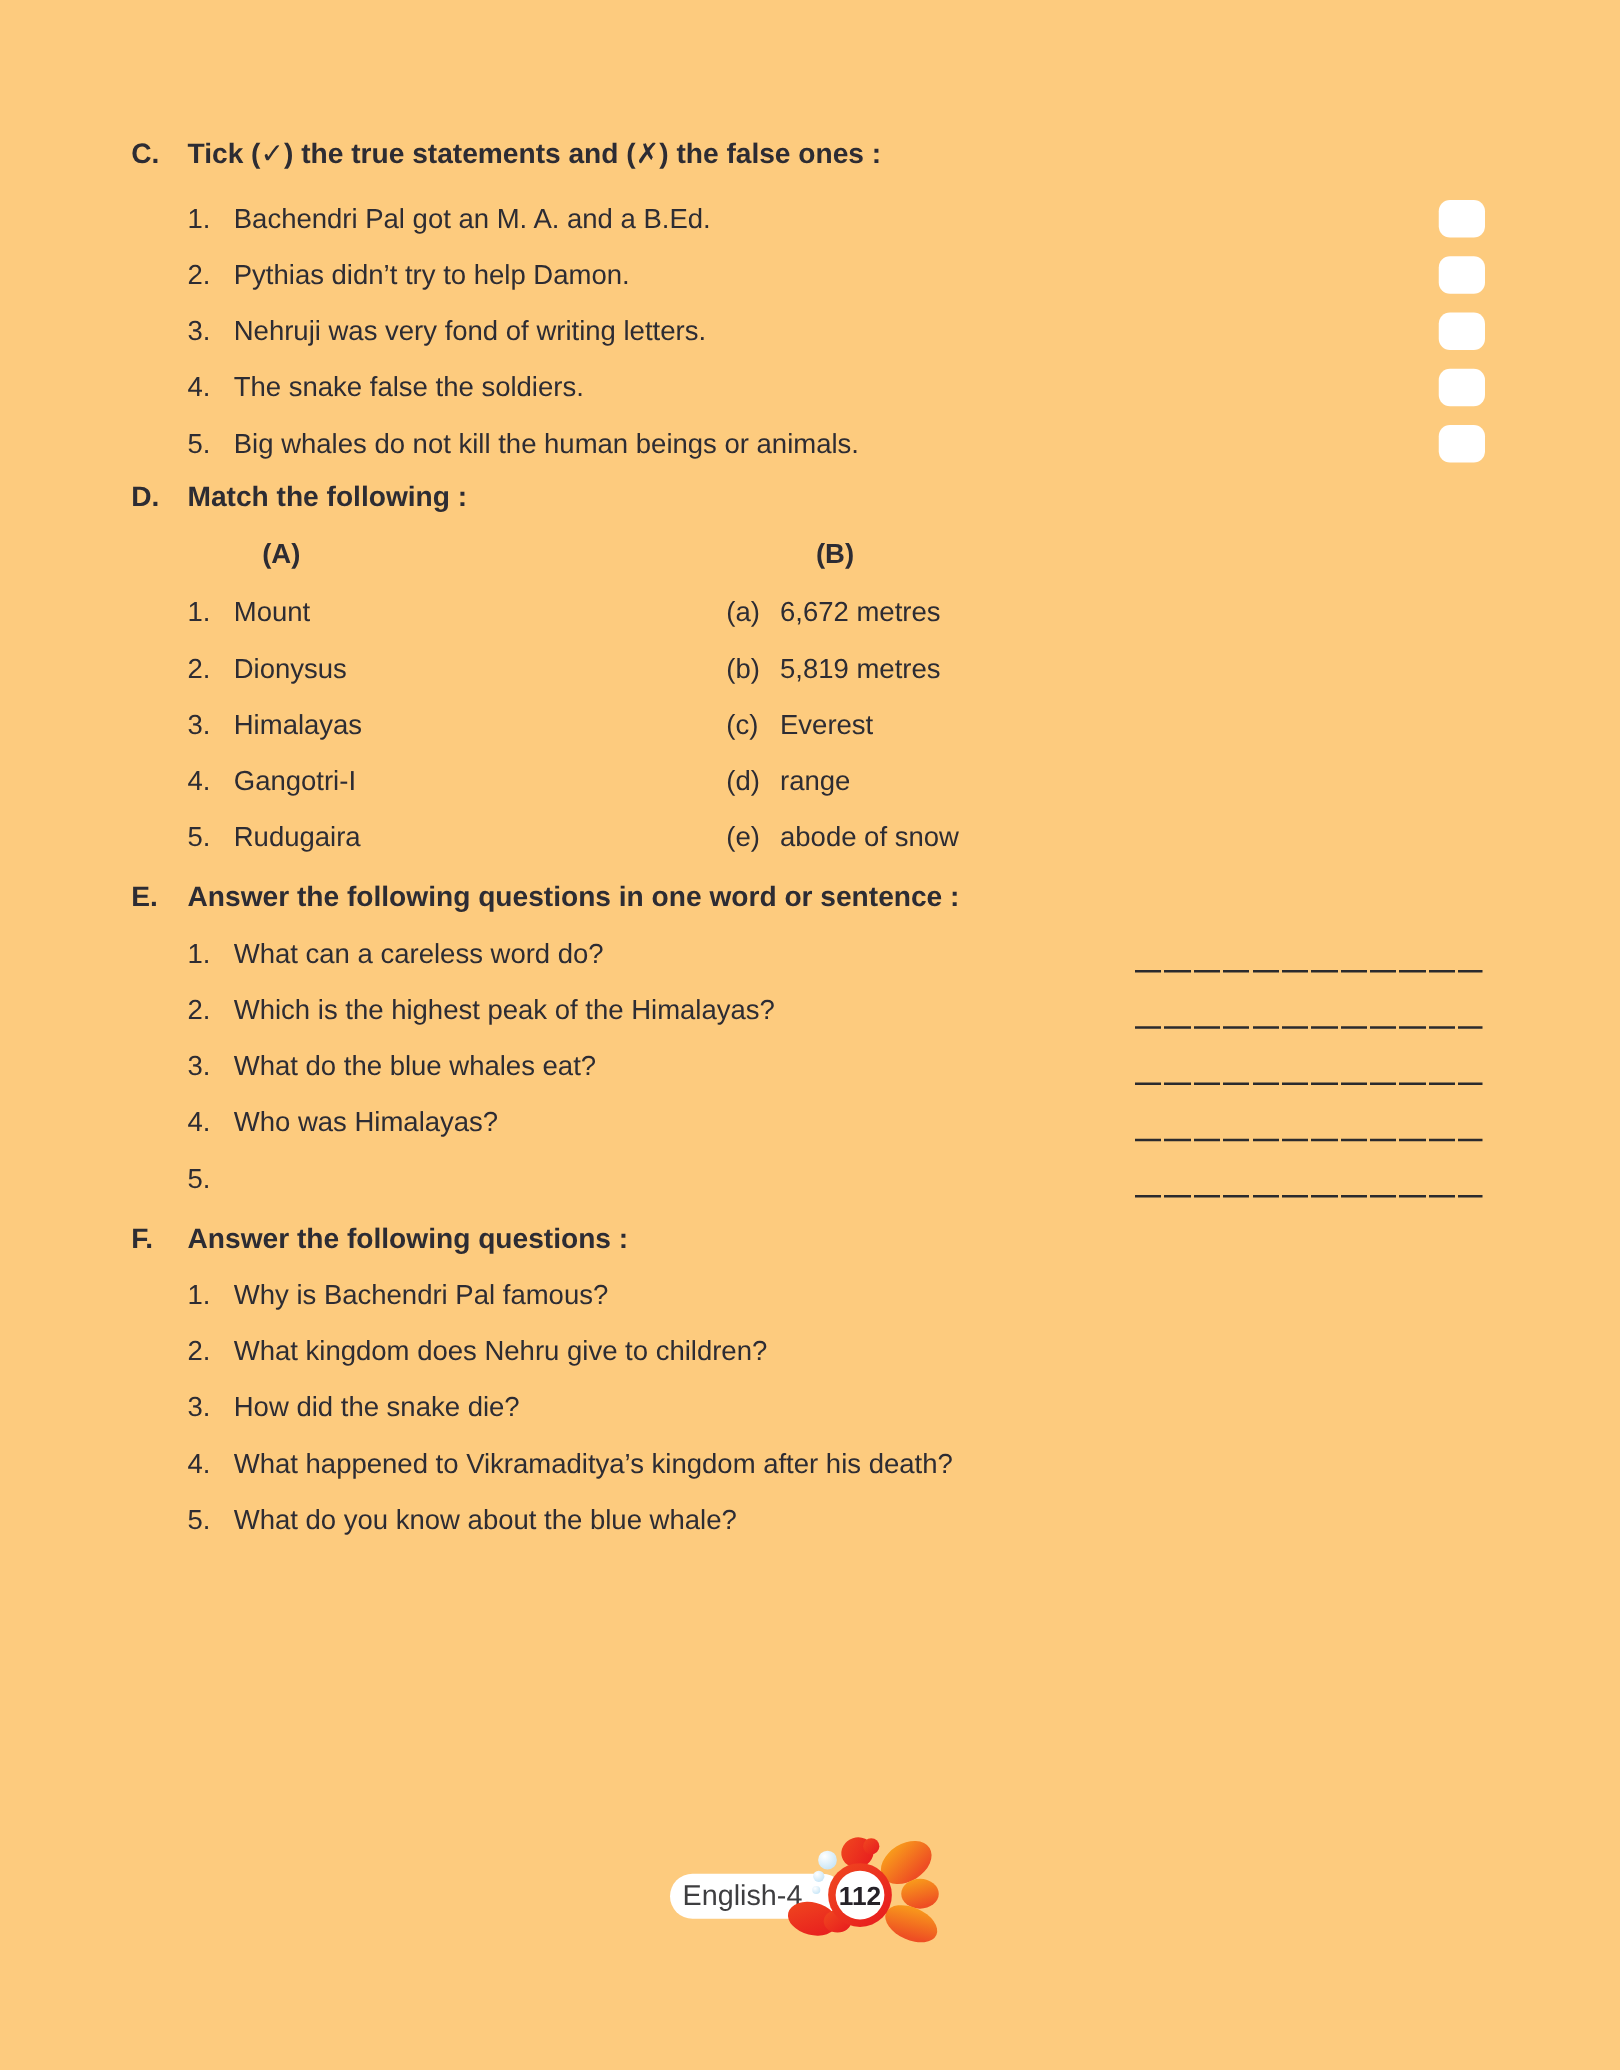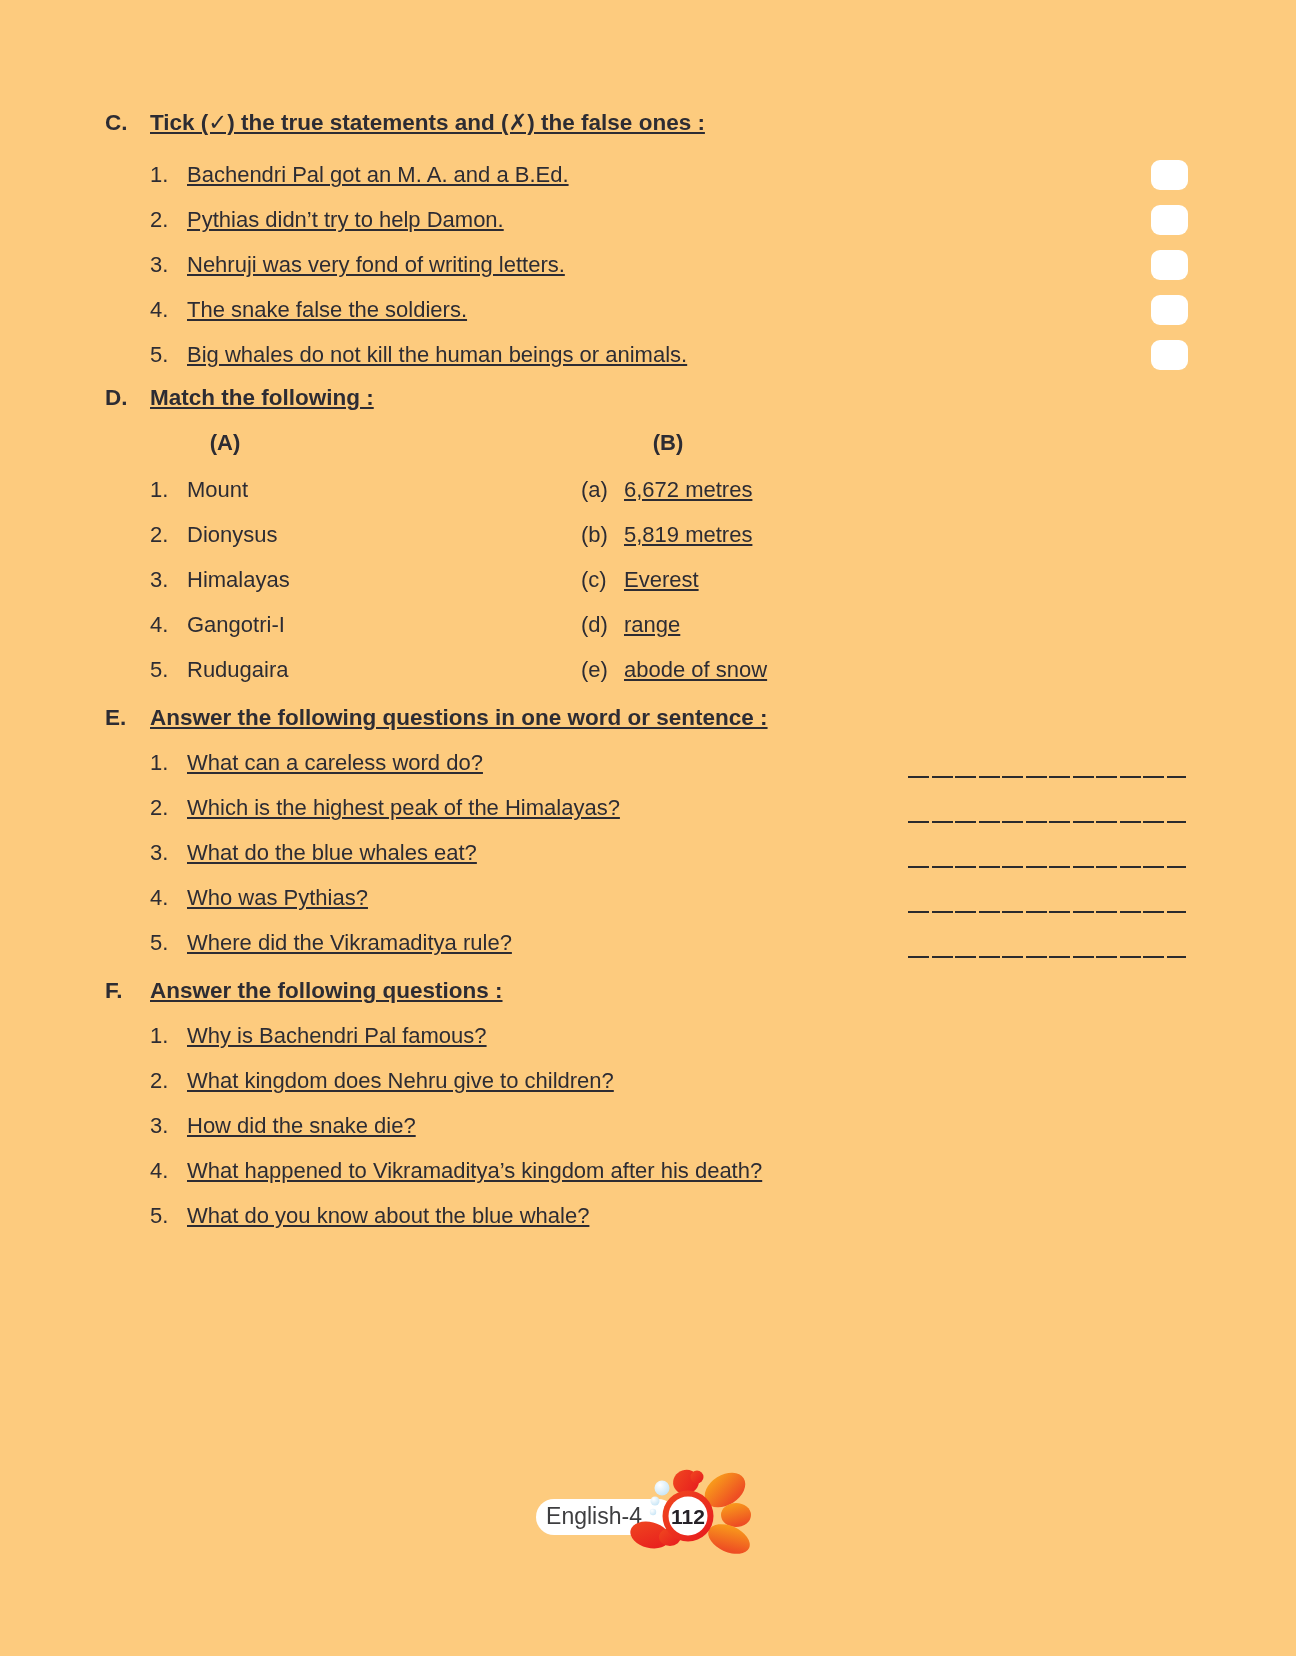--- a/index.html
+++ b/index.html
@@ -11,21 +11,21 @@
   .page{
     position:relative;width:1296px;height:1656px;
     background:#FDCB7E;overflow:hidden;
     color:#2D2C33;
   }
   .content{position:absolute;left:105px;top:0;width:1083px;}
   .row{height:45px;display:flex;align-items:center;font-size:22px;line-height:45px;}
   .heading{font-weight:bold;font-size:22.5px;}
   .letter{flex:0 0 45px;font-weight:bold;}
   .num{flex:0 0 37px;margin-left:45px;}
-  .txt{white-space:nowrap;text-decoration:underline;}
+  .txt{white-space:nowrap;}
   
   .checkbox{
     margin-left:auto;flex:0 0 37px;height:30px;
     background:#FFFFFF;border-radius:9px;
   }
   
   .mt7{margin-top:7px;}
   .mtm2{margin-top:-2px;}
   .mt2{margin-top:2px;}
   .mt3{margin-top:3px;}
@@ -135,26 +135,25 @@
       <span class="txt">Which is the highest peak of the Himalayas?</span>
       <span class="blank"></span>
     </div>
     <div class="row">
       <span class="num">3.</span>
       <span class="txt">What do the blue whales eat?</span>
       <span class="blank"></span>
     </div>
     <div class="row">
       <span class="num">4.</span>
-      <span class="txt">Who was Pythias?</span>
-      <span class="blank"></span>
-    </div>
-    <div class="row">
-      <span class="num">5.</span>
-      <span class="txt">Where did the Vikramaditya rule?</span>
+      <span class="txt">Who was Himalayas?</span>
+      <span class="blank"></span>
+    </div>
+    <div class="row">
+      <span class="num">5.</span>
       <span class="blank"></span>
     </div>
 
     <div class="row heading mt3">
       <span class="letter">F.</span>
       <span class="txt">Answer the following questions :</span>
     </div>
     <div class="row">
       <span class="num">1.</span>
       <span class="txt">Why is Bachendri Pal famous?</span>

